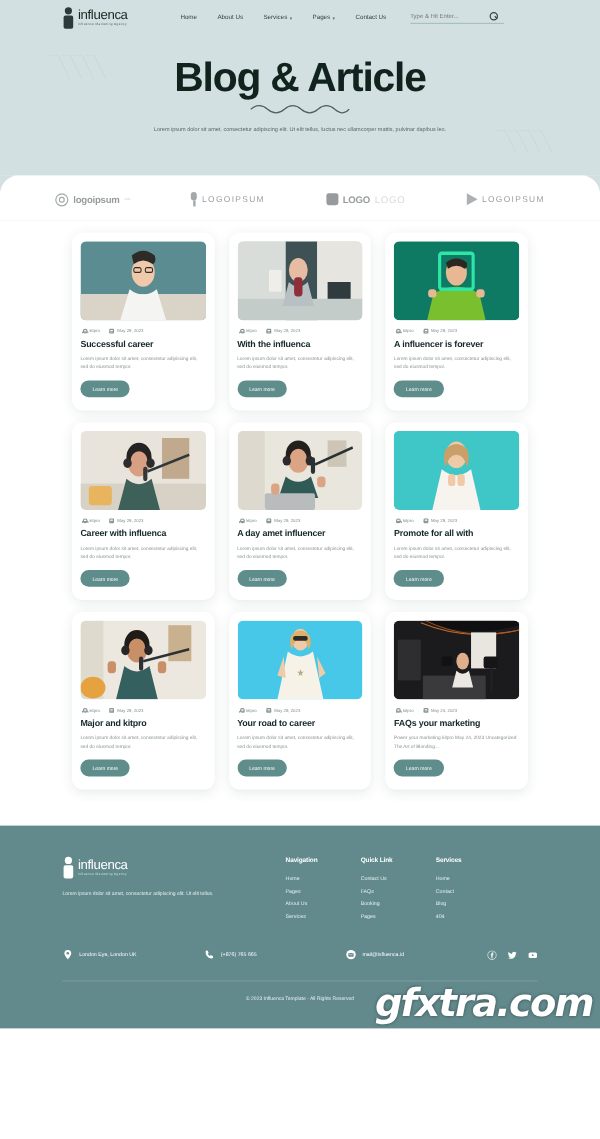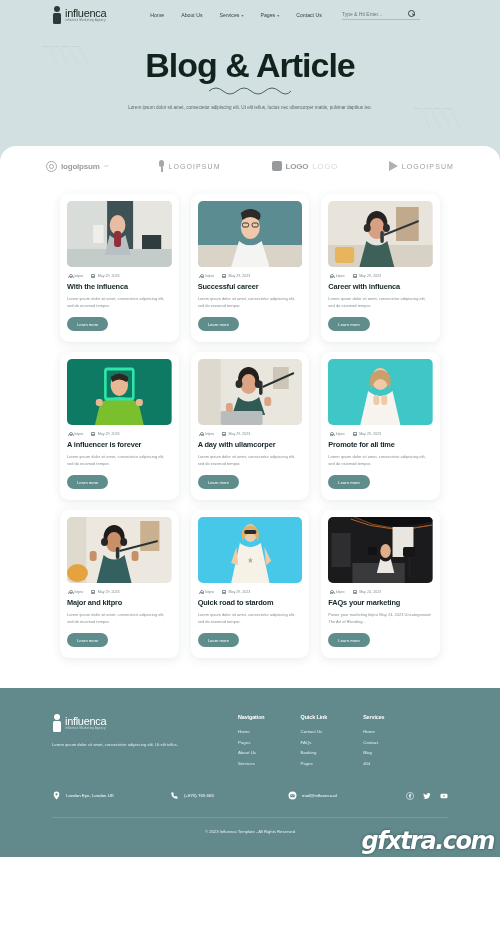--- a/index.html
+++ b/index.html
@@ -118,21 +118,21 @@
   .f-col a { display: block; font-size: 4.4px; color: #e3eef0; text-decoration: none; margin-bottom: 5.5px; }
   .f-contact { display: flex; align-items: center; margin-top: 20px; }
   .f-ci { display: flex; align-items: center; gap: 5px; font-size: 4.4px; color: #fff; width: 133px; }
   .cbadge { width: 9px; height: 9px; flex: none; }
   .socials { display: flex; gap: 9px; margin-left: auto; }
   .soc { width: 8px; height: 8px; }
   .f-rule { border-top: 1px solid #79999c; margin-top: 17px; }
   .copy { text-align: center; font-size: 4.2px; color: #e8f1f2; padding-top: 11px; }
   .wm {
     position: absolute; right: 6px; bottom: 2px;
-    font-size: 24px; font-weight: bold; color: #fff; font-style: italic;
+    font-size: 32px; font-weight: bold; color: #fff; font-style: italic;
     letter-spacing: -1.5px; text-shadow: 0 0 3px rgba(0,0,0,.45);
     font-family: "DejaVu Sans", sans-serif;
   }
 </style>
 </head>
 <body>
 
 <div class="hero-wrap">
   <div class="chev chev-l">
     <span></span>
@@ -215,20 +215,47 @@
       <span class="brand-name thin sp">LOGOIPSUM</span>
     </div>
   </div>
 </div>
 
 <div class="cards">
 
   <div class="card">
     <div class="card-img">
       <svg viewBox="0 0 120 66" preserveAspectRatio="none">
+        <rect width="120" height="66" fill="#5b8c92"></rect>
+        <rect x="0" y="44" width="120" height="22" fill="#d9d3c8"></rect>
+        <ellipse cx="60" cy="26" rx="11" ry="12" fill="#f0c9ab"></ellipse>
+        <path d="M49 12 q11 -8 22 0 q2 6 -2 7 q-9 -6 -18 0 z" fill="#2d2a28"></path>
+        <rect x="51" y="22" width="7" height="4" rx="1.6" fill="none" stroke="#2d2a28" stroke-width="1"></rect>
+        <rect x="62" y="22" width="7" height="4" rx="1.6" fill="none" stroke="#2d2a28" stroke-width="1"></rect>
+        <path d="M47 40 q13 9 26 0 l9 26 h-44z" fill="#f4f4f2"></path>
+      </svg>
+    </div>
+    <div class="meta">
+      <span class="meta-item">
+          <span class="ic-user"></span>
+          <span>kitpro</span>
+        </span>
+      <span class="meta-item">
+          <span class="ic-cal"></span>
+          <span>May 29, 2023</span>
+        </span>
+    </div>
+    <h3>Successful career</h3>
+    <p>Lorem ipsum dolor sit amet, consectetur adipiscing elit, sed do eiusmod tempor.</p>
+    <button class="btn">Learn more</button>
+  </div>
+
+  <div class="card">
+    <div class="card-img">
+      <svg viewBox="0 0 120 66" preserveAspectRatio="none">
         <rect width="120" height="66" fill="#cfd6d4"></rect>
         <rect x="0" y="0" width="46" height="66" fill="#d9ddd9"></rect>
         <rect x="46" y="0" width="30" height="66" fill="#3e5256"></rect>
         <rect x="76" y="0" width="44" height="66" fill="#e7e5df"></rect>
         <rect x="0" y="48" width="120" height="18" fill="#c4ccc9"></rect>
         <ellipse cx="58" cy="24" rx="9" ry="10" fill="#e6bda3"></ellipse>
         <path d="M49 34 q9 8 18 0 l6 20 h-30z" fill="#b9c0c4"></path>
         <rect x="54" y="30" width="8" height="16" rx="3" fill="#8e2f3a"></rect>
         <rect x="30" y="24" width="12" height="18" fill="#f0eee8"></rect>
         <rect x="86" y="34" width="22" height="14" fill="#2f3b3f"></rect>
@@ -245,40 +272,40 @@
         </span>
     </div>
     <h3>With the influenca</h3>
     <p>Lorem ipsum dolor sit amet, consectetur adipiscing elit, sed do eiusmod tempor.</p>
     <button class="btn">Learn more</button>
   </div>
 
   <div class="card">
     <div class="card-img">
       <svg viewBox="0 0 120 66" preserveAspectRatio="none">
-        <rect width="120" height="66" fill="#5b8c92"></rect>
-        <rect x="0" y="44" width="120" height="22" fill="#d9d3c8"></rect>
-        <ellipse cx="60" cy="26" rx="11" ry="12" fill="#f0c9ab"></ellipse>
-        <path d="M49 12 q11 -8 22 0 q2 6 -2 7 q-9 -6 -18 0 z" fill="#2d2a28"></path>
-        <rect x="51" y="22" width="7" height="4" rx="1.6" fill="none" stroke="#2d2a28" stroke-width="1"></rect>
-        <rect x="62" y="22" width="7" height="4" rx="1.6" fill="none" stroke="#2d2a28" stroke-width="1"></rect>
-        <path d="M47 40 q13 9 26 0 l9 26 h-44z" fill="#f4f4f2"></path>
-      </svg>
-    </div>
-    <div class="meta">
-      <span class="meta-item">
-          <span class="ic-user"></span>
-          <span>kitpro</span>
-        </span>
-      <span class="meta-item">
-          <span class="ic-cal"></span>
-          <span>May 29, 2023</span>
-        </span>
-    </div>
-    <h3>Successful career</h3>
+        <rect width="120" height="66" fill="#0f7a63"></rect>
+        <path d="M38 44 q22 -12 44 0 l6 22 h-56z" fill="#7ac02e"></path>
+        <ellipse cx="60" cy="26" rx="10" ry="11" fill="#e8b894"></ellipse>
+        <path d="M50 18 q10 -7 20 0 q1 4 -2 5 q-8 -5 -16 0 z" fill="#2e2721"></path>
+        <rect x="44" y="10" width="32" height="30" rx="2" fill="none" stroke="#2ee6a8" stroke-width="3"></rect>
+        <rect x="33" y="40" width="8" height="7" rx="3" fill="#e8b894"></rect>
+        <rect x="79" y="40" width="8" height="7" rx="3" fill="#e8b894"></rect>
+      </svg>
+    </div>
+    <div class="meta">
+      <span class="meta-item">
+          <span class="ic-user"></span>
+          <span>kitpro</span>
+        </span>
+      <span class="meta-item">
+          <span class="ic-cal"></span>
+          <span>May 29, 2023</span>
+        </span>
+    </div>
+    <h3>A influencer is forever</h3>
     <p>Lorem ipsum dolor sit amet, consectetur adipiscing elit, sed do eiusmod tempor.</p>
     <button class="btn">Learn more</button>
   </div>
 
   <div class="card">
     <div class="card-img">
       <svg viewBox="0 0 120 66" preserveAspectRatio="none">
         <rect width="120" height="66" fill="#e8e4dc"></rect>
         <rect x="78" y="6" width="26" height="34" fill="#c0a98c"></rect>
         <rect x="0" y="44" width="120" height="22" fill="#d8d2c6"></rect>
@@ -296,47 +323,20 @@
       <span class="meta-item">
           <span class="ic-user"></span>
           <span>kitpro</span>
         </span>
       <span class="meta-item">
           <span class="ic-cal"></span>
           <span>May 29, 2023</span>
         </span>
     </div>
     <h3>Career with influenca</h3>
-    <p>Lorem ipsum dolor sit amet, consectetur adipiscing elit, sed do eiusmod tempor.</p>
-    <button class="btn">Learn more</button>
-  </div>
-
-  <div class="card">
-    <div class="card-img">
-      <svg viewBox="0 0 120 66" preserveAspectRatio="none">
-        <rect width="120" height="66" fill="#0f7a63"></rect>
-        <path d="M38 44 q22 -12 44 0 l6 22 h-56z" fill="#7ac02e"></path>
-        <ellipse cx="60" cy="26" rx="10" ry="11" fill="#e8b894"></ellipse>
-        <path d="M50 18 q10 -7 20 0 q1 4 -2 5 q-8 -5 -16 0 z" fill="#2e2721"></path>
-        <rect x="44" y="10" width="32" height="30" rx="2" fill="none" stroke="#2ee6a8" stroke-width="3"></rect>
-        <rect x="33" y="40" width="8" height="7" rx="3" fill="#e8b894"></rect>
-        <rect x="79" y="40" width="8" height="7" rx="3" fill="#e8b894"></rect>
-      </svg>
-    </div>
-    <div class="meta">
-      <span class="meta-item">
-          <span class="ic-user"></span>
-          <span>kitpro</span>
-        </span>
-      <span class="meta-item">
-          <span class="ic-cal"></span>
-          <span>May 29, 2023</span>
-        </span>
-    </div>
-    <h3>A influencer is forever</h3>
     <p>Lorem ipsum dolor sit amet, consectetur adipiscing elit, sed do eiusmod tempor.</p>
     <button class="btn">Learn more</button>
   </div>
 
   <div class="card">
     <div class="card-img">
       <svg viewBox="0 0 120 66" preserveAspectRatio="none">
         <rect width="120" height="66" fill="#e9e6de"></rect>
         <rect x="86" y="8" width="18" height="22" fill="#cdc6b6"></rect>
         <rect x="0" y="0" width="26" height="66" fill="#ddd9cf"></rect>
@@ -355,21 +355,21 @@
     <div class="meta">
       <span class="meta-item">
           <span class="ic-user"></span>
           <span>kitpro</span>
         </span>
       <span class="meta-item">
           <span class="ic-cal"></span>
           <span>May 29, 2023</span>
         </span>
     </div>
-    <h3>A day with ullamcorper</h3>
+    <h3>A day amet influencer</h3>
     <p>Lorem ipsum dolor sit amet, consectetur adipiscing elit, sed do eiusmod tempor.</p>
     <button class="btn">Learn more</button>
   </div>
 
   <div class="card">
     <div class="card-img">
       <svg viewBox="0 0 120 66" preserveAspectRatio="none">
         <rect width="120" height="66" fill="#3fc6c6"></rect>
         <ellipse cx="60" cy="20" rx="10" ry="11" fill="#f0c9a6"></ellipse>
         <path d="M49 16 q11 -10 22 0 q2 10 -1 14 q-3 -10 -10 -10 q-7 0 -10 10 q-3 -4 -1 -14z" fill="#caa06a"></path>
@@ -381,21 +381,21 @@
     <div class="meta">
       <span class="meta-item">
           <span class="ic-user"></span>
           <span>kitpro</span>
         </span>
       <span class="meta-item">
           <span class="ic-cal"></span>
           <span>May 29, 2023</span>
         </span>
     </div>
-    <h3>Promote for all time</h3>
+    <h3>Promote for all with</h3>
     <p>Lorem ipsum dolor sit amet, consectetur adipiscing elit, sed do eiusmod tempor.</p>
     <button class="btn">Learn more</button>
   </div>
 
   <div class="card">
     <div class="card-img">
       <svg viewBox="0 0 120 66" preserveAspectRatio="none">
         <rect width="120" height="66" fill="#ece8e0"></rect>
         <rect x="84" y="4" width="22" height="30" fill="#c9b18f"></rect>
         <rect x="0" y="0" width="22" height="66" fill="#dedace"></rect>
@@ -442,21 +442,21 @@
     <div class="meta">
       <span class="meta-item">
           <span class="ic-user"></span>
           <span>kitpro</span>
         </span>
       <span class="meta-item">
           <span class="ic-cal"></span>
           <span>May 29, 2023</span>
         </span>
     </div>
-    <h3>Quick road to stardom</h3>
+    <h3>Your road to career</h3>
     <p>Lorem ipsum dolor sit amet, consectetur adipiscing elit, sed do eiusmod tempor.</p>
     <button class="btn">Learn more</button>
   </div>
 
   <div class="card">
     <div class="card-img">
       <svg viewBox="0 0 120 66" preserveAspectRatio="none">
         <rect width="120" height="66" fill="#1b1b1d"></rect>
         <path d="M30 0 q40 16 90 4 l0 -4z" fill="#0f0f11"></path>
         <path d="M26 2 q44 16 94 6" stroke="#c06a2a" stroke-width="1" fill="none"></path>

